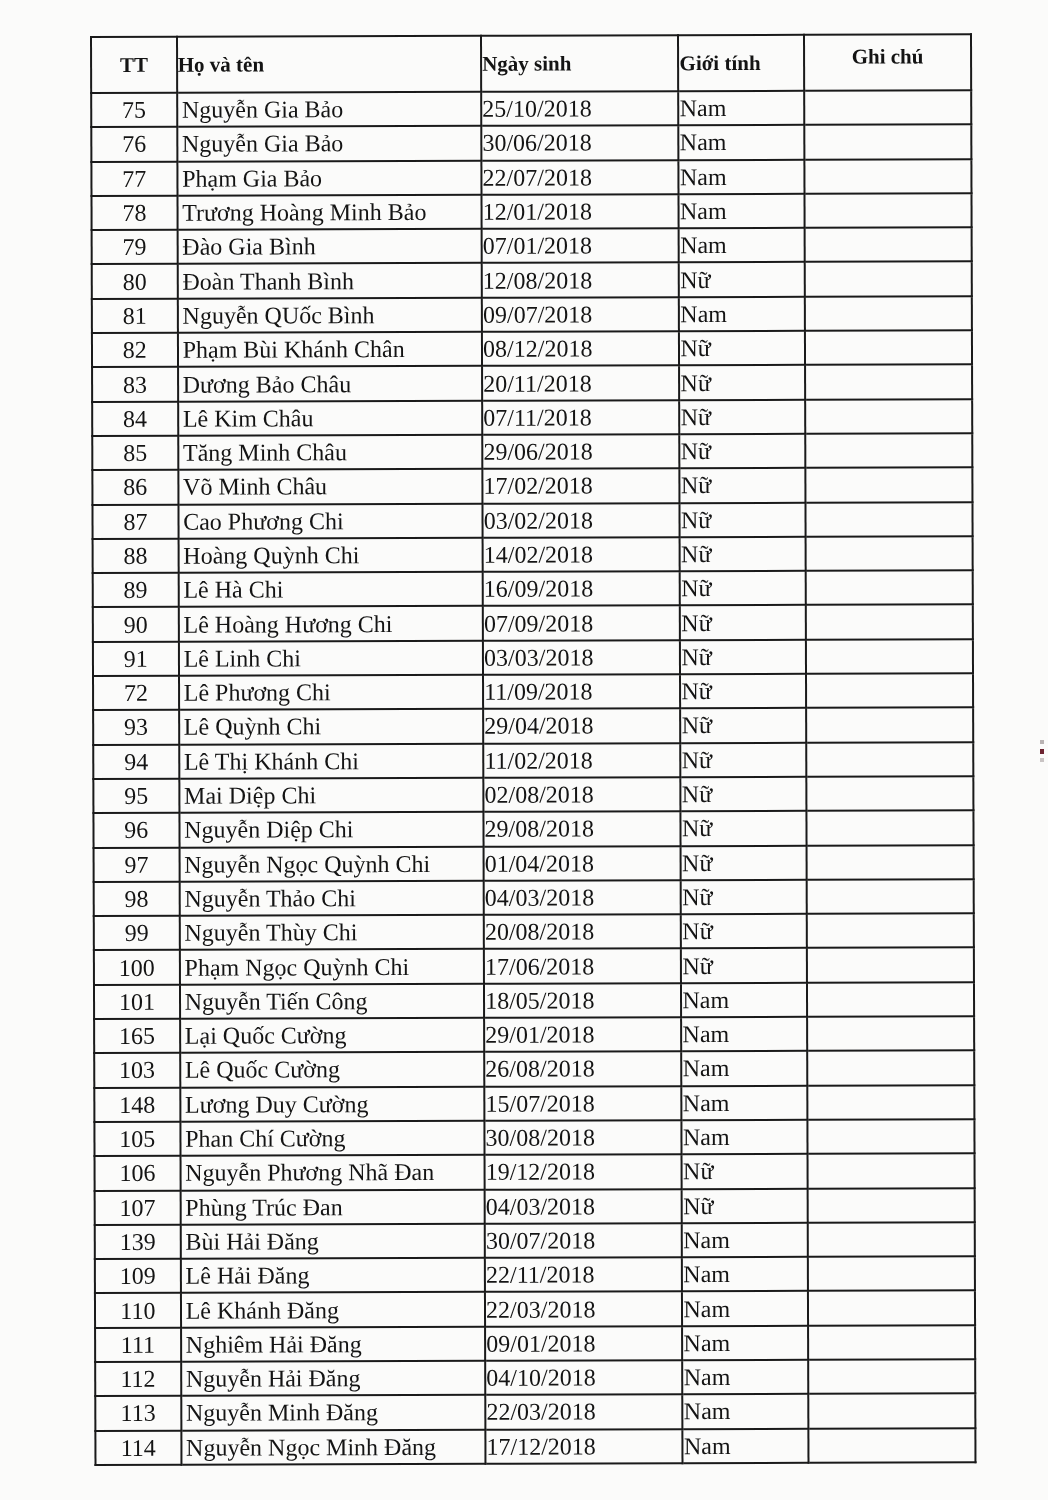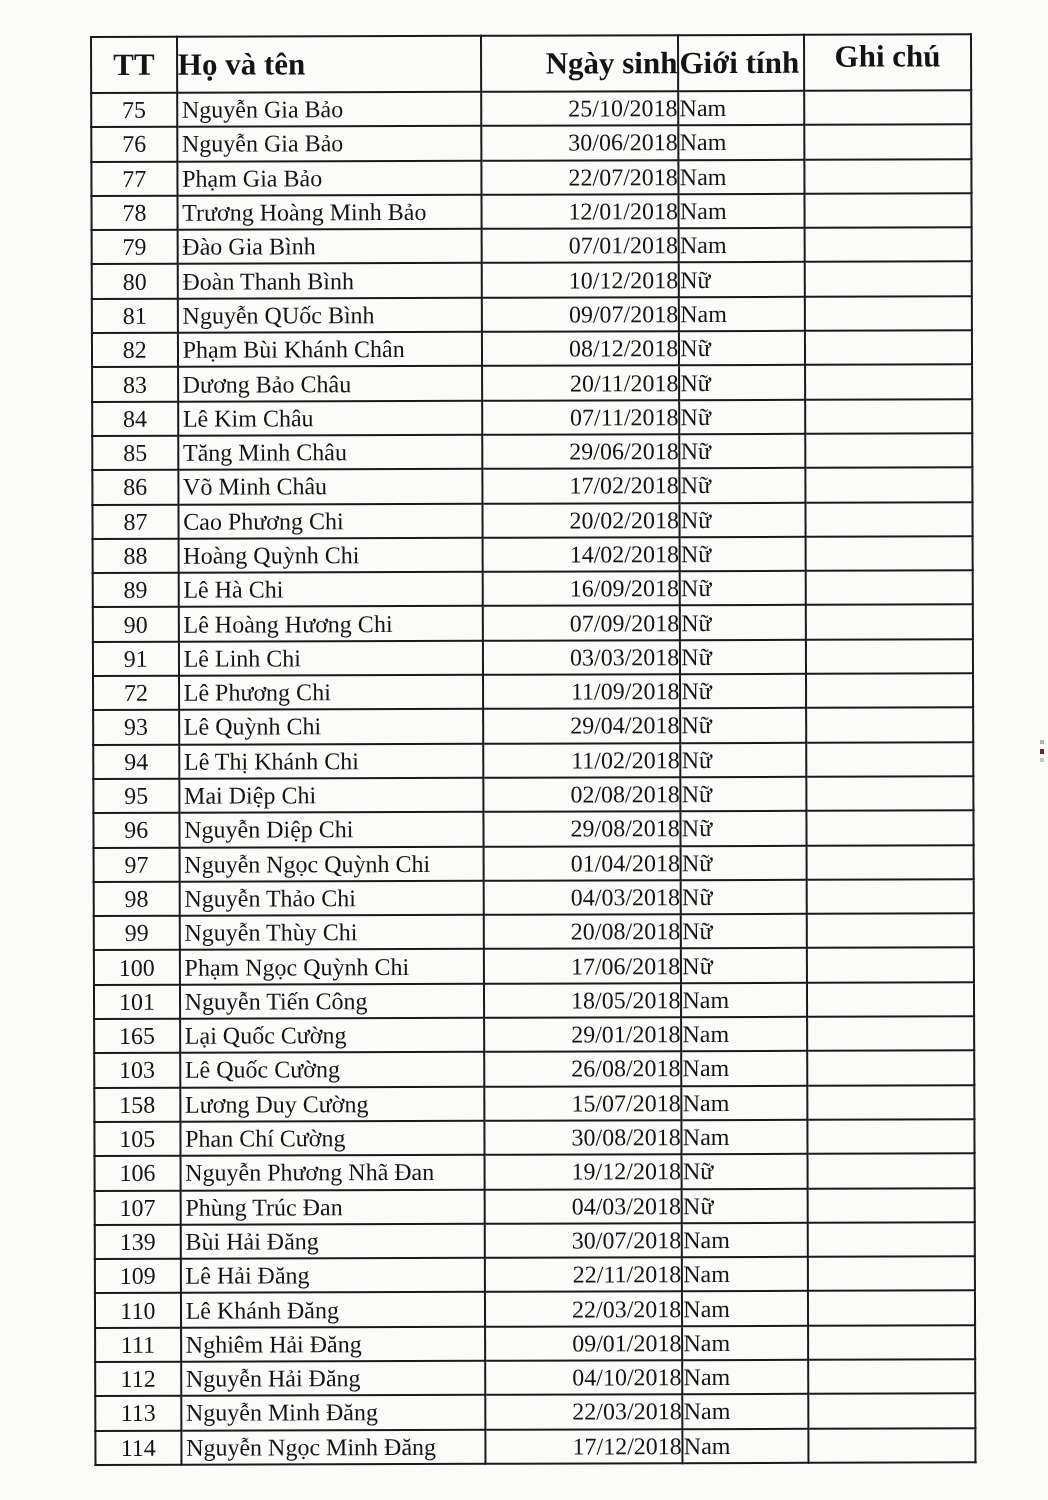--- a/index.html
+++ b/index.html
@@ -7,24 +7,24 @@
     width: 1048px; height: 1500px; background: #fbfbfa; position: relative; overflow: hidden;
     font-family: "Liberation Serif", "DejaVu Serif", serif; color: #141414;
   }
   .sheet {
     position: absolute; left: 90px; top: 36px; width: 882px;
     border-collapse: collapse; transform: rotate(-0.18deg); transform-origin: left top;
   }
   .sheet th, .sheet td {
     border: 2px solid #1a1a1a; padding: 0; height: 32.3px; font-size: 24px; line-height: 30px;
   }
-  .sheet th { font-weight: bold; height: 48px; font-size: 31px; margin-left: 8px; }
+  .sheet th { font-weight: bold; height: 48px; font-size: 21px; margin-left: 8px; }
   .c-tt { width: 84px; text-align: center; }
   .c-name { width: 300px; text-align: left; padding-left: 4px !important; }
-  .c-dob { width: 196px; text-align: right; }
+  .c-dob { width: 196px; text-align: left; }
   .c-gender { width: 124px; text-align: left; }
   .c-note { width: 166px; }
   .th-note { vertical-align: top; padding-top: 6px !important; }
   .edge-mark {
     position: absolute; left: 1040px; top: 740px; width: 4px; height: 22px;
     background: linear-gradient(#b9b3b3 0 20%, transparent 20% 40%, #6d2330 40% 65%, transparent 65% 80%, #c9c4c4 80%);
   }
 </style>
 </head>
 <body>
@@ -71,21 +71,21 @@
       <tr>
         <td class="c-tt">79</td>
         <td class="c-name">Đào Gia Bình</td>
         <td class="c-dob">07/01/2018</td>
         <td class="c-gender">Nam</td>
         <td class="c-note"></td>
       </tr>
       <tr>
         <td class="c-tt">80</td>
         <td class="c-name">Đoàn Thanh Bình</td>
-        <td class="c-dob">10/12/2018</td>
+        <td class="c-dob">12/08/2018</td>
         <td class="c-gender">Nữ</td>
         <td class="c-note"></td>
       </tr>
       <tr>
         <td class="c-tt">81</td>
         <td class="c-name">Nguyễn QUốc Bình</td>
         <td class="c-dob">09/07/2018</td>
         <td class="c-gender">Nam</td>
         <td class="c-note"></td>
       </tr>
@@ -120,21 +120,21 @@
       <tr>
         <td class="c-tt">86</td>
         <td class="c-name">Võ Minh Châu</td>
         <td class="c-dob">17/02/2018</td>
         <td class="c-gender">Nữ</td>
         <td class="c-note"></td>
       </tr>
       <tr>
         <td class="c-tt">87</td>
         <td class="c-name">Cao Phương Chi</td>
-        <td class="c-dob">20/02/2018</td>
+        <td class="c-dob">03/02/2018</td>
         <td class="c-gender">Nữ</td>
         <td class="c-note"></td>
       </tr>
       <tr>
         <td class="c-tt">88</td>
         <td class="c-name">Hoàng Quỳnh Chi</td>
         <td class="c-dob">14/02/2018</td>
         <td class="c-gender">Nữ</td>
         <td class="c-note"></td>
       </tr>
@@ -237,21 +237,21 @@
         <td class="c-note"></td>
       </tr>
       <tr>
         <td class="c-tt">103</td>
         <td class="c-name">Lê Quốc Cường</td>
         <td class="c-dob">26/08/2018</td>
         <td class="c-gender">Nam</td>
         <td class="c-note"></td>
       </tr>
       <tr>
-        <td class="c-tt">158</td>
+        <td class="c-tt">148</td>
         <td class="c-name">Lương Duy Cường</td>
         <td class="c-dob">15/07/2018</td>
         <td class="c-gender">Nam</td>
         <td class="c-note"></td>
       </tr>
       <tr>
         <td class="c-tt">105</td>
         <td class="c-name">Phan Chí Cường</td>
         <td class="c-dob">30/08/2018</td>
         <td class="c-gender">Nam</td>

